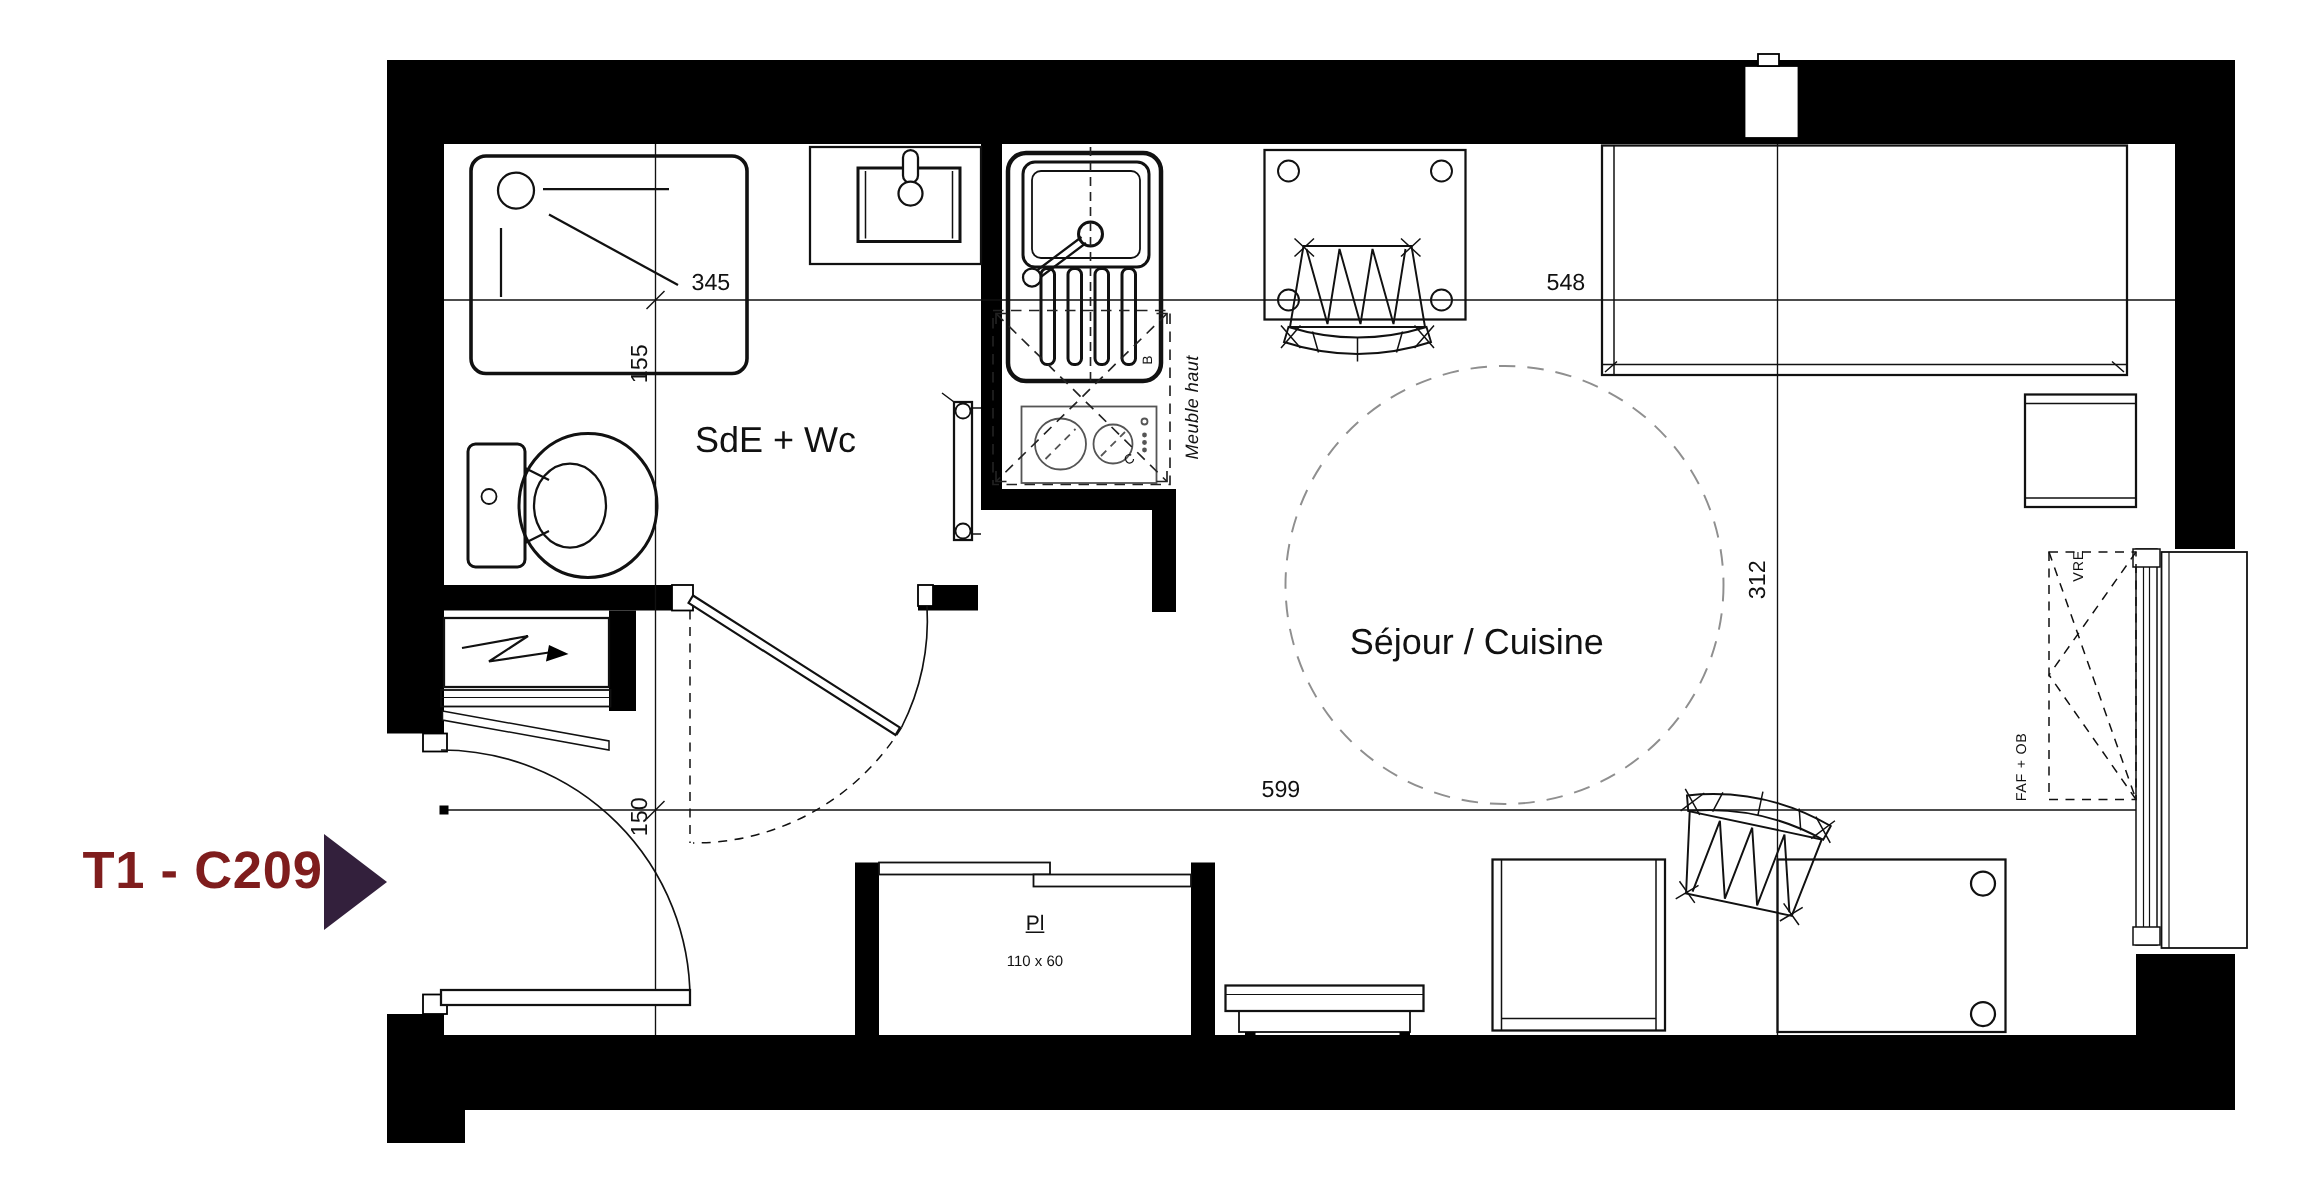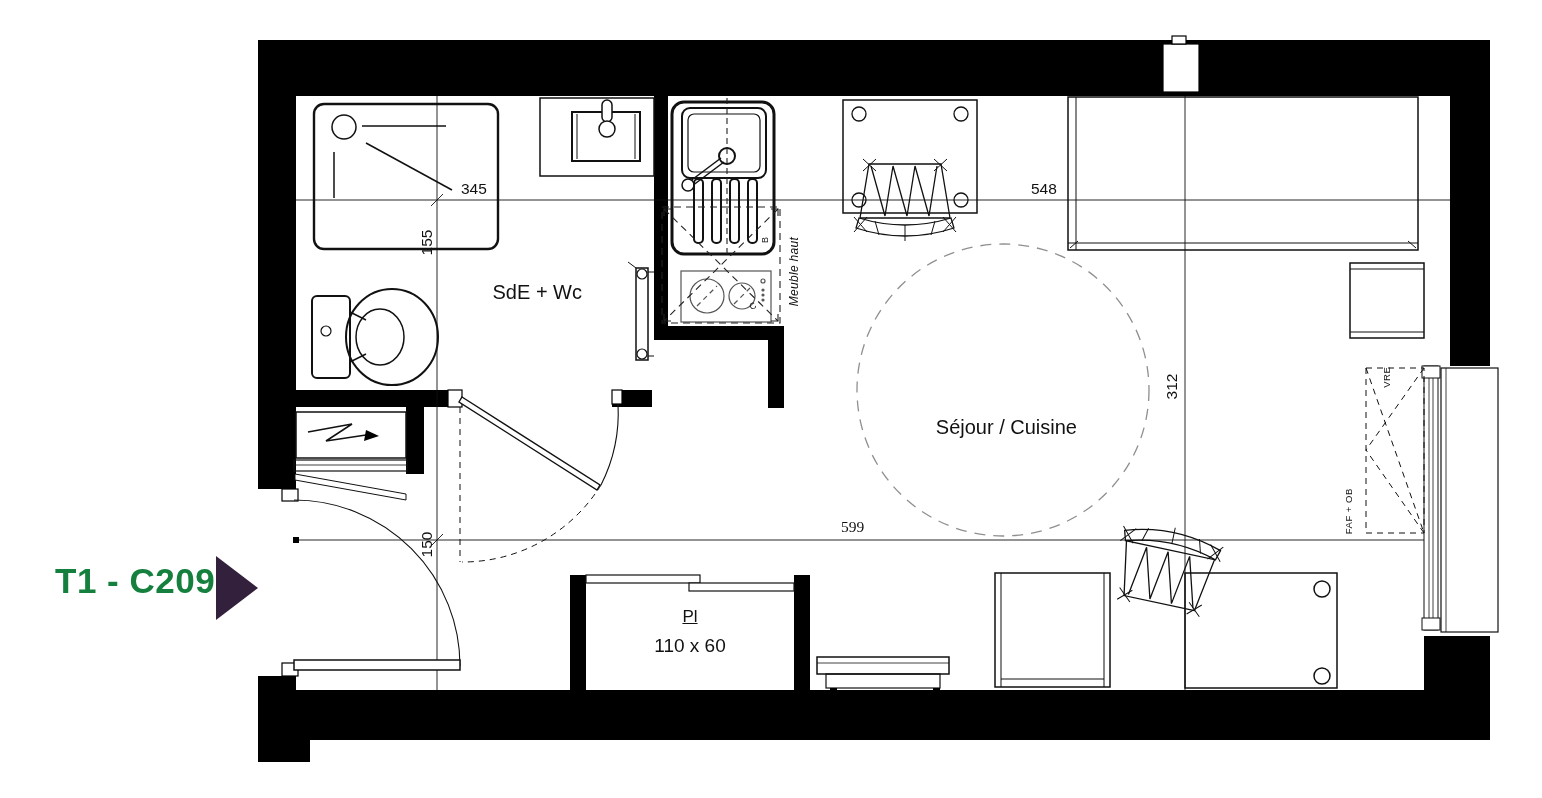--- a/index.html
+++ b/index.html
@@ -5,21 +5,21 @@
   html,body{margin:0;padding:0;background:#ffffff;}
   .canvas{
     position:relative;width:1542px;height:798px;background:#ffffff;
     font-family:"Liberation Sans",sans-serif;overflow:hidden;
   }
   svg{position:absolute;left:0;top:0;}
   .lbl{position:absolute;color:#111;white-space:nowrap;line-height:1.1;}
   .ctr{text-align:center;}
   .rot{transform:rotate(-90deg);transform-origin:center;text-align:center;}
   .dim{font-size:15.5px;}
-  .room{font-size:20px;text-align:right;}
+  .room{font-size:24px;}
   .tiny{font-size:9.5px;letter-spacing:.5px;}
   .unit{
     font-size:35px;font-weight:bold;letter-spacing:.5px;
   }
   .it{font-style:italic;font-size:12px;letter-spacing:.3px;}
 </style>
 </head>
 <body>
 
 <div class="canvas">
@@ -200,35 +200,35 @@
       <rect x="1422" y="618" width="18" height="12" stroke-width="1" fill="#fff"></rect>
       <g stroke-dasharray="6,5" stroke-width="1">
         <rect x="1366" y="368" width="58" height="165"></rect>
         <path d="M1424,368 L1366,450 M1424,533 L1366,450 M1366,368 L1424,533"></path>
       </g>
     </g>
 
     <polygon points="216,556 216,620 258,588" fill="#33203c"></polygon>
   </svg>
 
-  <div class="lbl unit" style="left:55px;top:562px;color:#15803d;">T1 - C209</div>
+  <div class="lbl unit" style="left:55px;top:562px;color:#7f1d1d;">T1 - C209</div>
 
   <div class="lbl room ctr" style="left:452px;top:281px;width:130px;">SdE + Wc</div>
 
   <div class="lbl room ctr" style="left:892px;top:416px;width:185px;">Séjour / Cuisine</div>
 
-  <div class="lbl ctr" style="left:640px;top:608px;width:100px;font-size:17px;text-decoration:underline;">Pl</div>
-
-  <div class="lbl ctr" style="left:640px;top:636px;width:100px;font-size:19px;">110 x 60</div>
+  <div class="lbl ctr" style="left:640px;top:608px;width:100px;font-size:14px;text-decoration:underline;">Pl</div>
+
+  <div class="lbl ctr" style="left:640px;top:636px;width:100px;font-size:10px;">110 x 60</div>
 
   <div class="lbl dim" style="left:461px;top:180px;">345</div>
 
   <div class="lbl dim" style="left:1031px;top:180px;">548</div>
 
-  <div class="lbl dim" style="left:841px;top:518px;font-family:Liberation Serif, serif;">599</div>
+  <div class="lbl dim" style="left:841px;top:518px;">599</div>
 
   <div class="lbl dim rot" style="left:407px;top:234px;width:40px;">155</div>
 
   <div class="lbl dim rot" style="left:407px;top:536px;width:40px;">150</div>
 
   <div class="lbl dim rot" style="left:1152px;top:378px;width:40px;">312</div>
 
   <div class="lbl it rot" style="left:755px;top:265px;width:80px;">Meuble haut</div>
 
   <div class="lbl tiny rot" style="left:1370px;top:372px;width:34px;">VRE</div>

